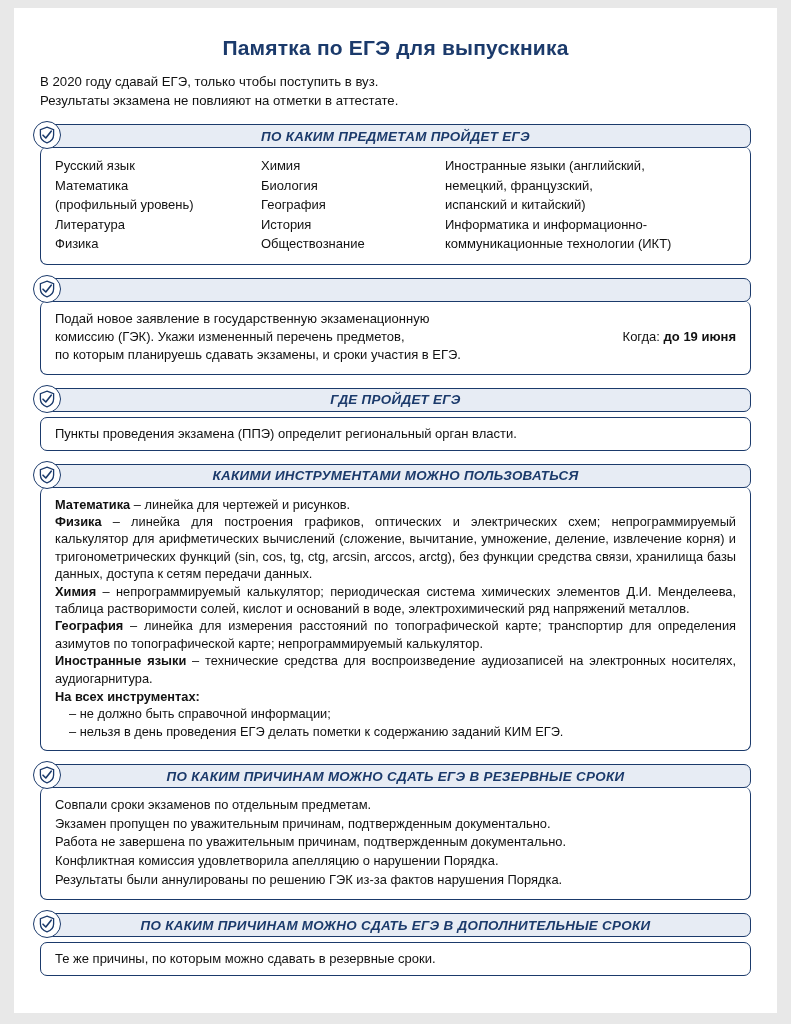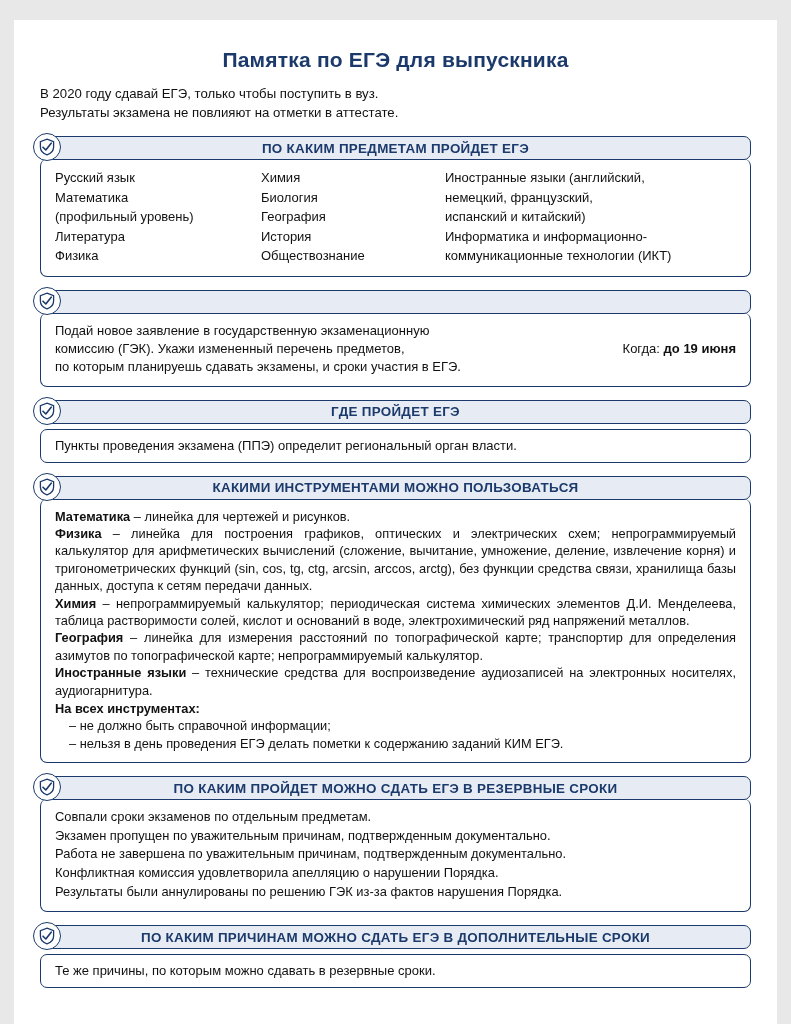--- a/index.html
+++ b/index.html
@@ -9,21 +9,21 @@
   }
   body {
     width: 791px;
     height: 1024px;
     font-family: "Liberation Sans", sans-serif;
     overflow: hidden;
   }
   .page {
     position: absolute;
     left: 14px;
-    top: 20px;
+    top: 8px;
     width: 763px;
     height: 1005px;
     background: #ffffff;
     box-sizing: border-box;
     padding: 20px 26px 10px 26px;
     overflow: hidden;
   }
   .doc-title {
     text-align: center;
     color: #1b3a6b;
@@ -45,20 +45,21 @@
   }
   .sec-head {
     position: relative;
     height: 22px;
     border: 1.6px solid #1b3a6b;
     border-radius: 7px;
     background: #e7ecf4;
     display: flex;
     align-items: center;
     justify-content: center;
+    font-style: italic;
   }
   .sec-head .title {
     color: #1b3a6b;
     font-size: 13.4px;
     font-weight: bold;
     letter-spacing: .3px;
     text-align: center;
     padding: 0 46px;
     white-space: nowrap;
   }
@@ -234,21 +235,21 @@
   </div>
 
   <div class="section">
     <div class="sec-head">
       <span class="badge">
         <svg width="20" height="20" viewBox="0 0 20 20">
           <path d="M10 2.2 L16.6 4.6 V10 c0 4.2-3 6.7-6.6 7.9C6.4 16.7 3.4 14.2 3.4 10 V4.6 Z" fill="none" stroke="#1b3a6b" stroke-width="1.3"></path>
           <path d="M6 10.2 L8.8 13 L14.2 6.2" fill="none" stroke="#1b3a6b" stroke-width="1.6" stroke-linecap="round" stroke-linejoin="round"></path>
         </svg>
       </span>
-      <span class="title">ПО КАКИМ ПРОЙДЕТ МОЖНО СДАТЬ ЕГЭ В РЕЗЕРВНЫЕ СРОКИ</span>
+      <span class="title">ПО КАКИМ ПРИЧИНАМ МОЖНО СДАТЬ ЕГЭ В РЕЗЕРВНЫЕ СРОКИ</span>
     </div>
     <div class="sec-body lines">
       <p>Совпали сроки экзаменов по отдельным предметам.</p>
       <p>Экзамен пропущен по уважительным причинам, подтвержденным документально.</p>
       <p>Работа не завершена по уважительным причинам, подтвержденным документально.</p>
       <p>Конфликтная комиссия удовлетворила апелляцию о нарушении Порядка.</p>
       <p>Результаты были аннулированы по решению ГЭК из-за фактов нарушения Порядка.</p>
     </div>
   </div>
 

